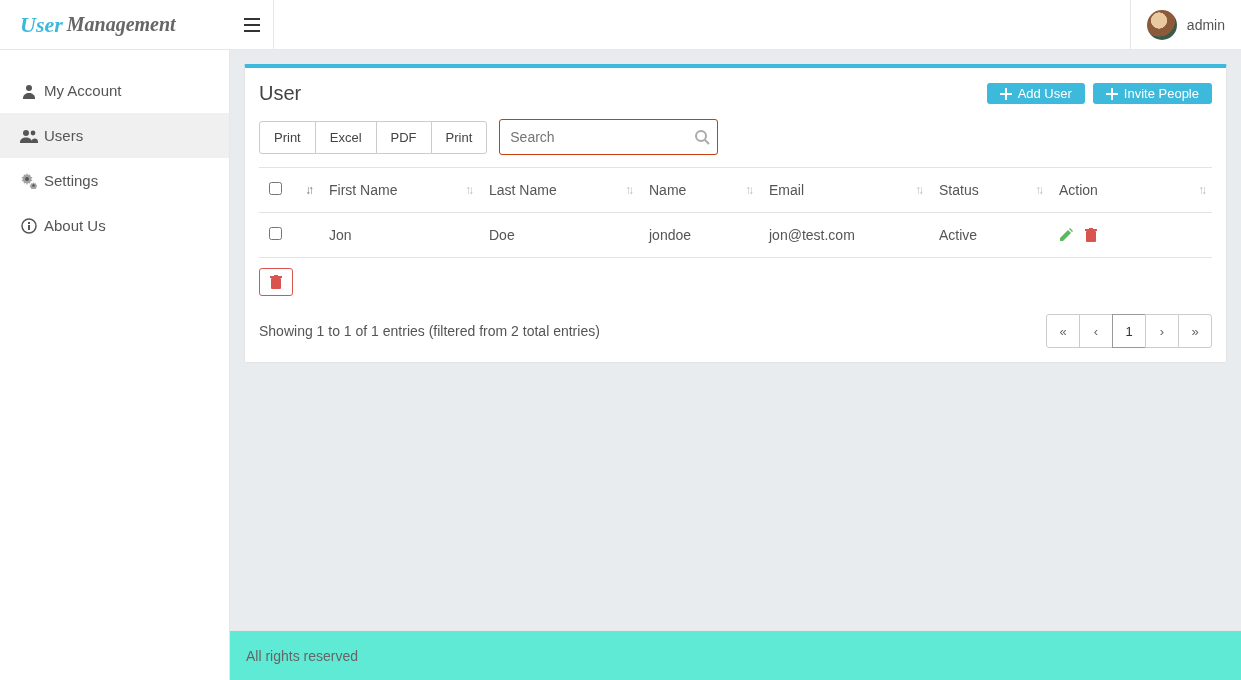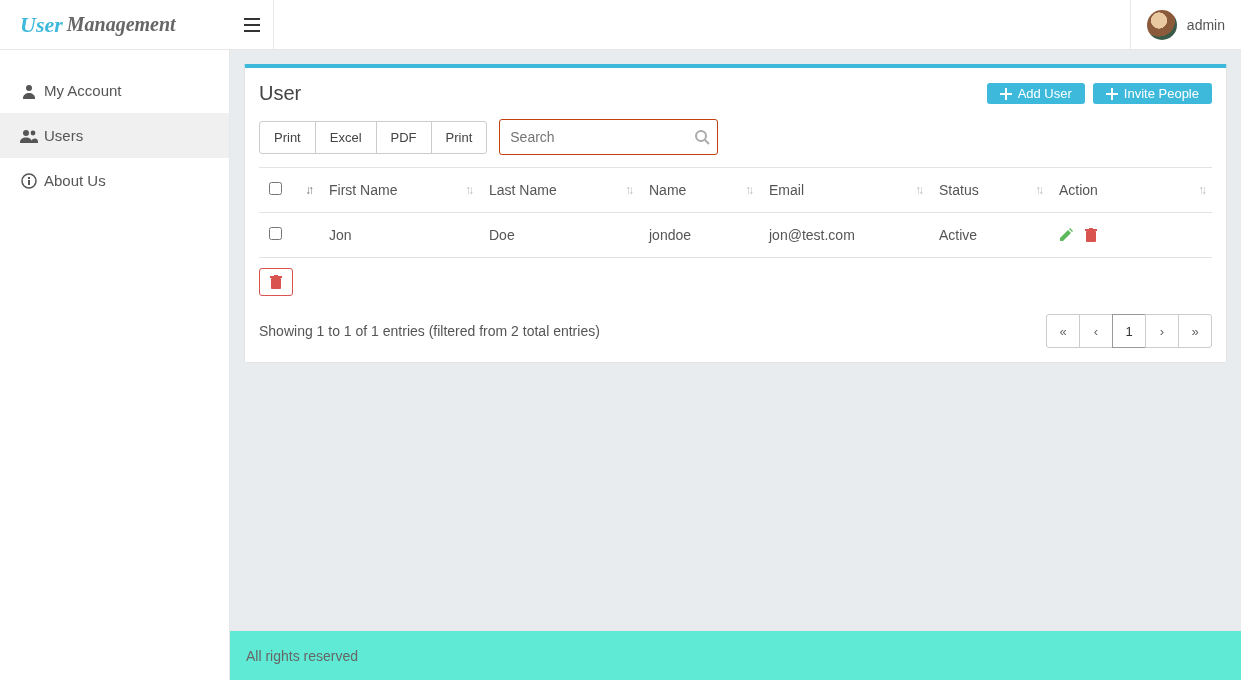--- a/index.html
+++ b/index.html
@@ -98,20 +98,31 @@
             <circle cx="13" cy="4" r="2.4"></circle>
             <path d="M0 13c0-2.5 2.7-4.5 6-4.5s6 2 6 4.5v1H0z"></path>
             <path d="M11 13c0-2 2-3.6 4-3.6s3 1.6 3 3.6v1h-7z"></path>
           </svg>
       </span>
       <span>Users</span>
     </div>
     <div class="side-item">
       <span class="side-icon">
         <svg width="16" height="16" viewBox="0 0 16 16" fill="#555">
+            <circle cx="6" cy="6" r="2"></circle>
+            <path d="M6 0l1 2 2-.5.5 2 2 1-1.5 1.5 1.5 1.5-2 1-.5 2-2-.5-1 2-1-2-2 .5-.5-2-2-1L2 6 .5 4.5l2-1L3 1.5 5 2z" fill-opacity=".55"></path>
+            <circle cx="12.5" cy="12.5" r="1.3"></circle>
+            <path d="M12.5 9l.7 1.4 1.4-.4.4 1.4 1.4.7-1 1 1 1-1.4.7-.4 1.4-1.4-.4-.7 1.4-.7-1.4-1.4.4-.4-1.4-1.4-.7 1-1-1-1 1.4-.7.4-1.4 1.4.4z" fill-opacity=".55"></path>
+          </svg>
+      </span>
+      <span>Settings</span>
+    </div>
+    <div class="side-item">
+      <span class="side-icon">
+        <svg width="16" height="16" viewBox="0 0 16 16" fill="#555">
             <circle cx="8" cy="8" r="7" fill="none" stroke="#555" stroke-width="1.5"></circle>
             <rect x="7" y="7" width="2" height="5"></rect>
             <rect x="7" y="4" width="2" height="2"></rect>
           </svg>
       </span>
       <span>About Us</span>
     </div>
   </div>
 
   <div class="main">

